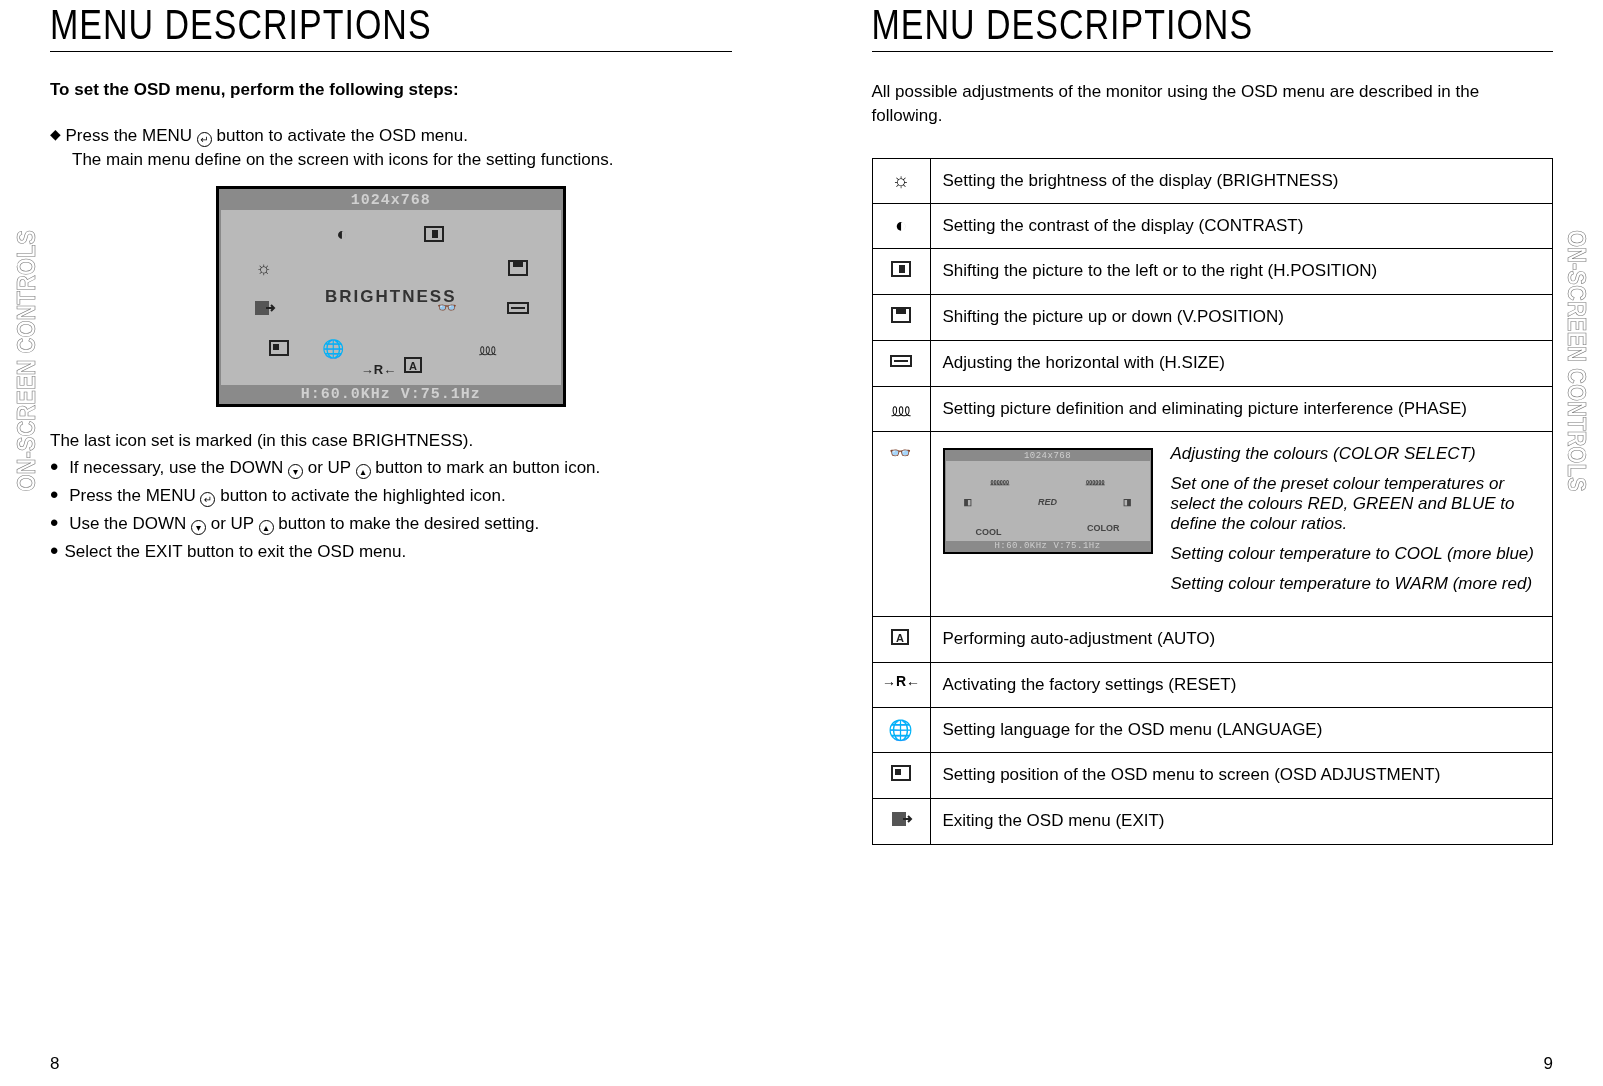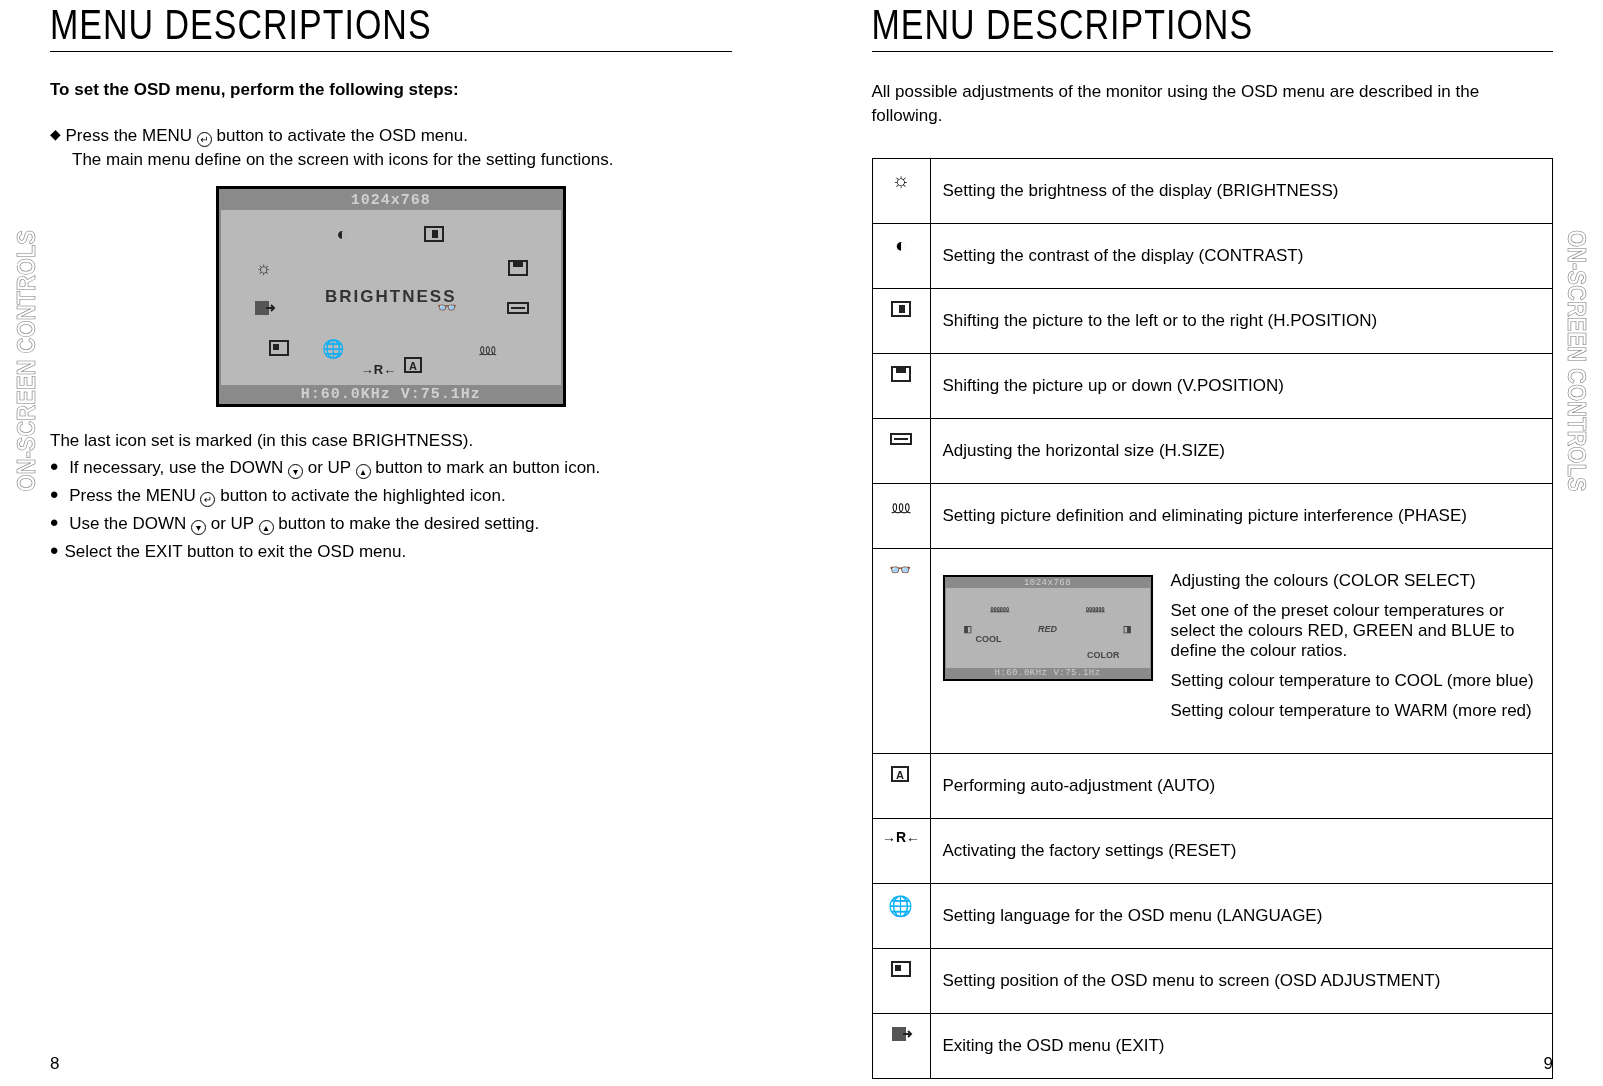--- a/index.html
+++ b/index.html
@@ -127,39 +127,39 @@
   }
   .pagenum.left { left: 50px; }
   .pagenum.right { right: 50px; }
   table.menu {
     border-collapse: collapse;
     width: 100%;
     margin-top: 4px;
   }
   table.menu td {
     border: 1.5px solid #000;
-    padding: 22px 12px;
+    padding: 12px 12px;
     font-size: 17px;
     vertical-align: middle;
   }
   table.menu td.iconcell {
     width: 58px;
     text-align: center;
     font-size: 20px;
     vertical-align: top;
     padding: 10px 6px;
   }
   .color-row-inner { display: flex; gap: 18px; }
   .color-submenu {
     width: 210px;
     flex: none;
     font-size: 10px;
   }
   .color-desc { flex: 1; }
-  .color-desc p { margin: 0 0 10px 0; }
+  .color-desc p { margin: 0 0 10px 0; font-style: italic; }
   .sub-frame {
     background:#8a8a8a; border:2px solid #000; padding:1px;
     margin-top:4px;
   }
   .sub-head, .sub-foot {
     font-family:"Courier New",monospace; font-size:9px; text-align:center;
     color:#cfcfcf; letter-spacing:0.5px;
   }
   .sub-body {
     background:#b5b5b5; height:80px; position:relative;
@@ -299,40 +299,40 @@
                 <rect x="3" y="3" width="18" height="14" fill="none" stroke="#222" stroke-width="2"></rect>
                 <rect x="7" y="4" width="10" height="5" fill="#222"></rect>
               </svg></td>
             <td>Shifting the picture up or down (V.POSITION)</td>
           </tr>
       <tr>
             <td class="iconcell"><svg class="ic" viewBox="0 0 24 20">
                 <rect x="2" y="5" width="20" height="10" fill="none" stroke="#222" stroke-width="2"></rect>
                 <line x1="5" y1="10" x2="19" y2="10" stroke="#222" stroke-width="2"></line>
               </svg></td>
-            <td>Adjusting the horizontal size (H.SIZE)</td>
+            <td>Adjusting the horizontal with (H.SIZE)</td>
           </tr>
       <tr>
             <td class="iconcell" style="font-size:18px;">⅏</td>
             <td>Setting picture definition and eliminating picture interference (PHASE)</td>
           </tr>
       <tr>
         <td class="iconcell" style="font-size:18px;">👓</td>
         <td>
           <div class="color-row-inner">
             <div class="color-submenu">
               <div class="sub-frame">
                 <div class="sub-head">1024x768</div>
                 <div class="sub-body">
                   <span style="top:14px;left:45px;">⅏⅏</span>
                   <span style="top:14px;right:45px;">⅏⅏</span>
                   <span style="top:36px;left:50%;transform:translateX(-50%);font-style:italic;">RED</span>
                   <span style="top:36px;left:18px;">◧</span>
                   <span style="top:36px;right:18px;">◨</span>
-                  <span style="bottom:24px;left:30px;">COOL</span>
+                  <span style="bottom:4px;left:30px;">COOL</span>
                   <span style="bottom:8px;right:30px;">COLOR</span>
                 </div>
                 <div class="sub-foot">H:60.0KHz V:75.1Hz</div>
               </div>
             </div>
             <div class="color-desc">
               <p>Adjusting the colours (COLOR SELECT)</p>
               <p>Set one of the preset colour temperatures or select the colours RED, GREEN and BLUE to define the colour ratios.</p>
               <p>Setting colour temperature to COOL (more blue)</p>
               <p>Setting colour temperature to WARM (more red)</p>

